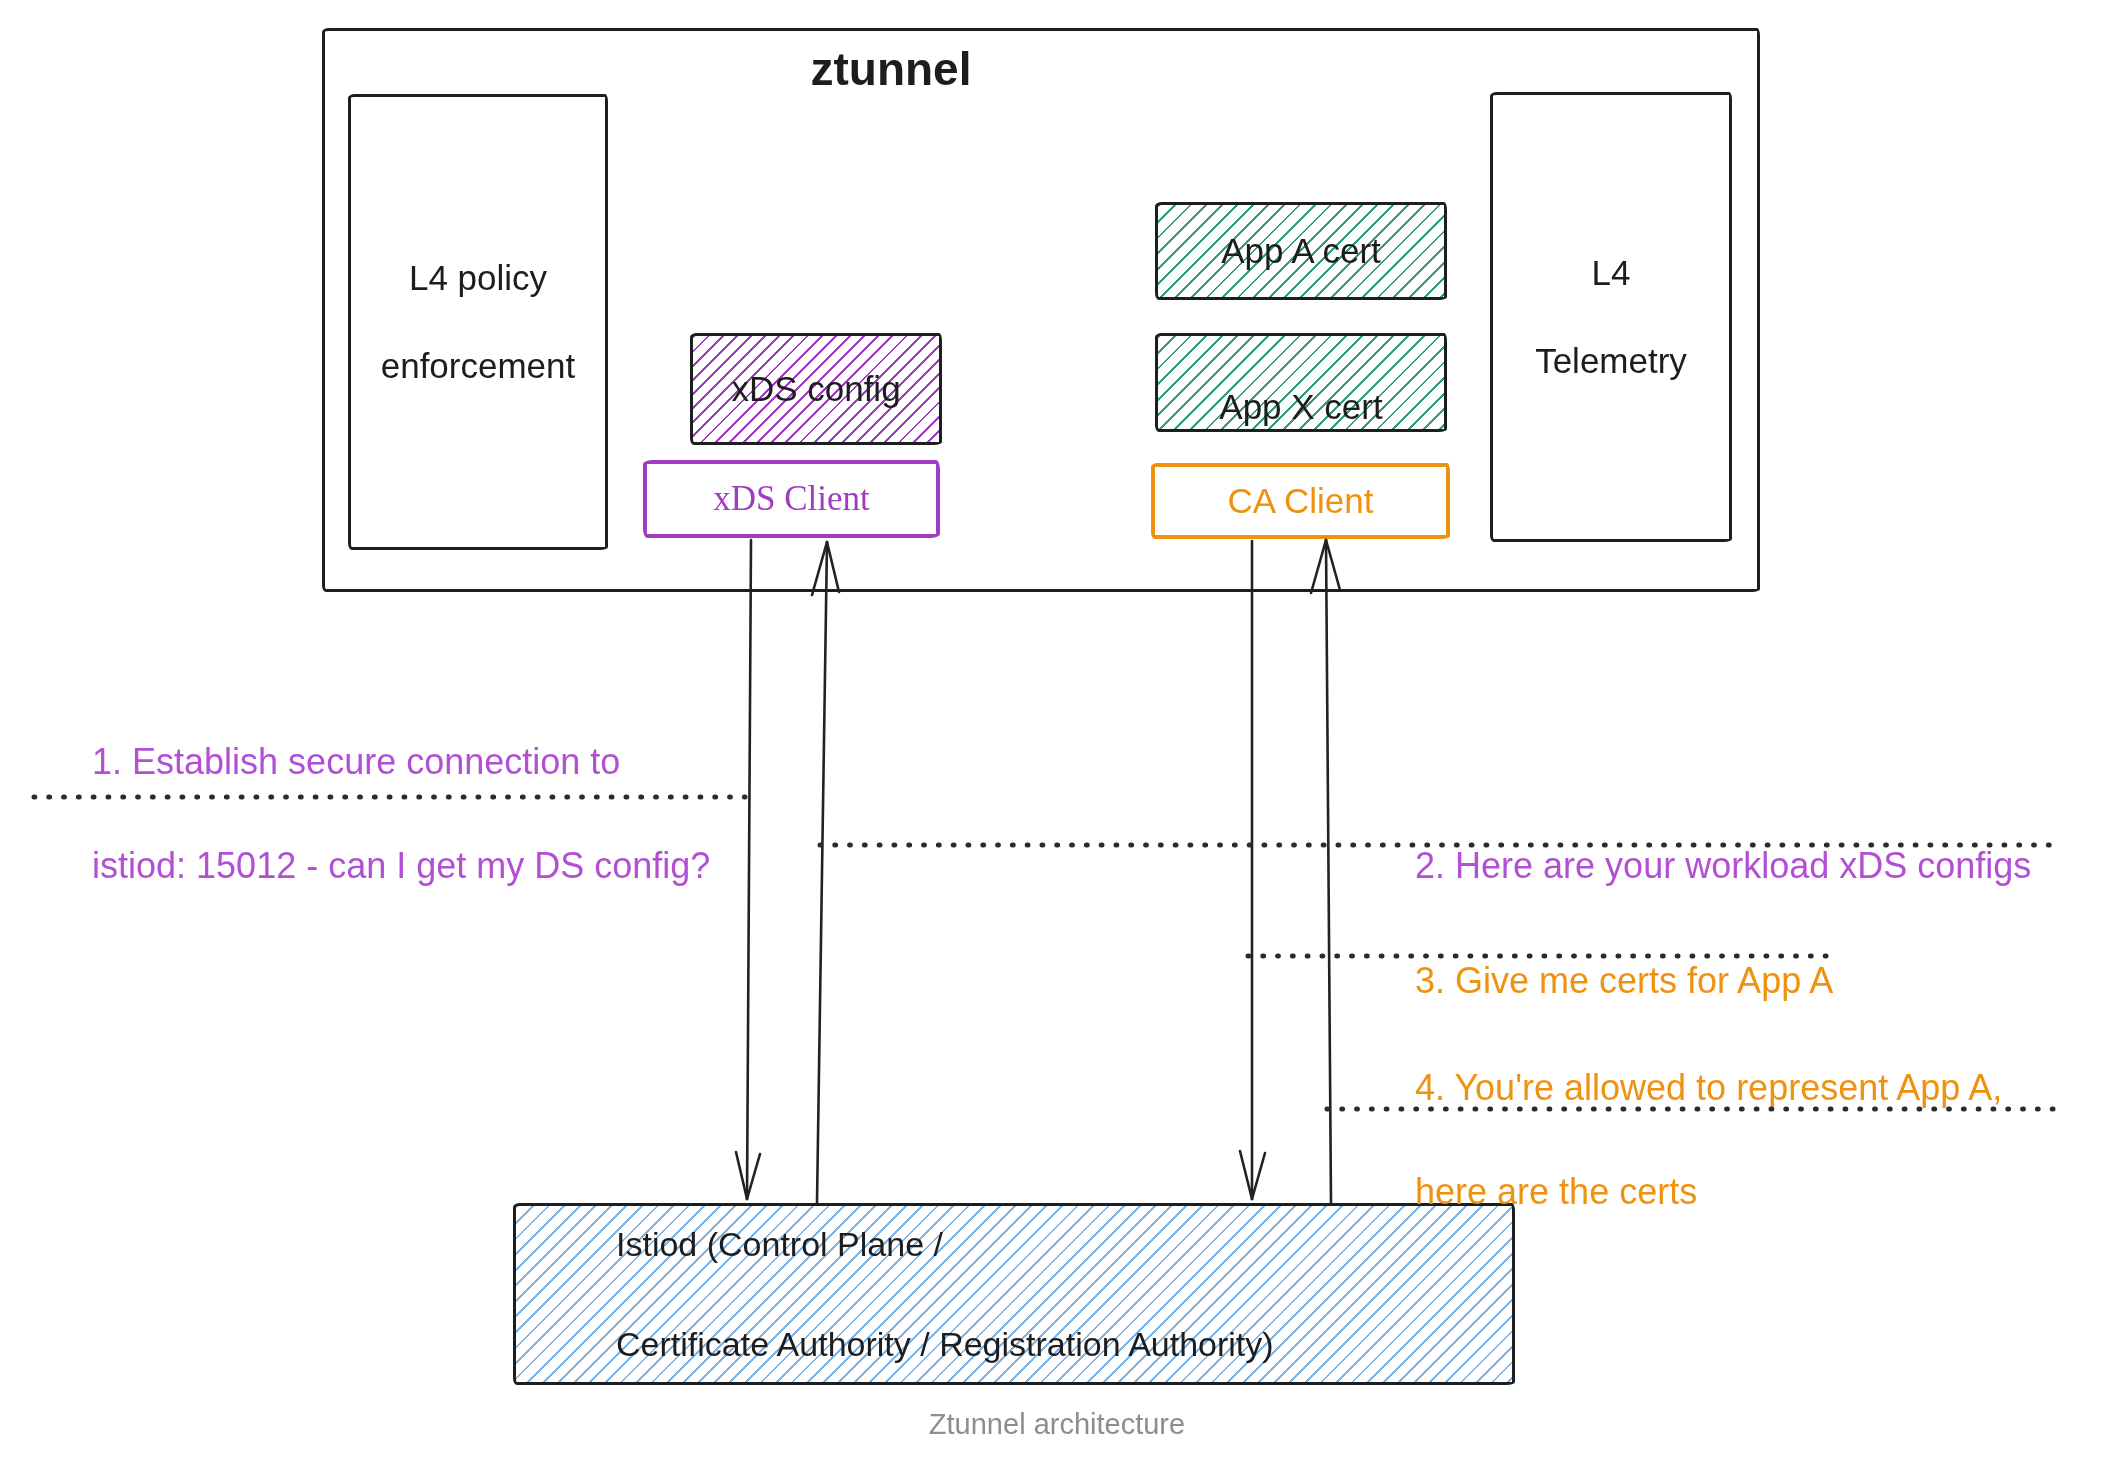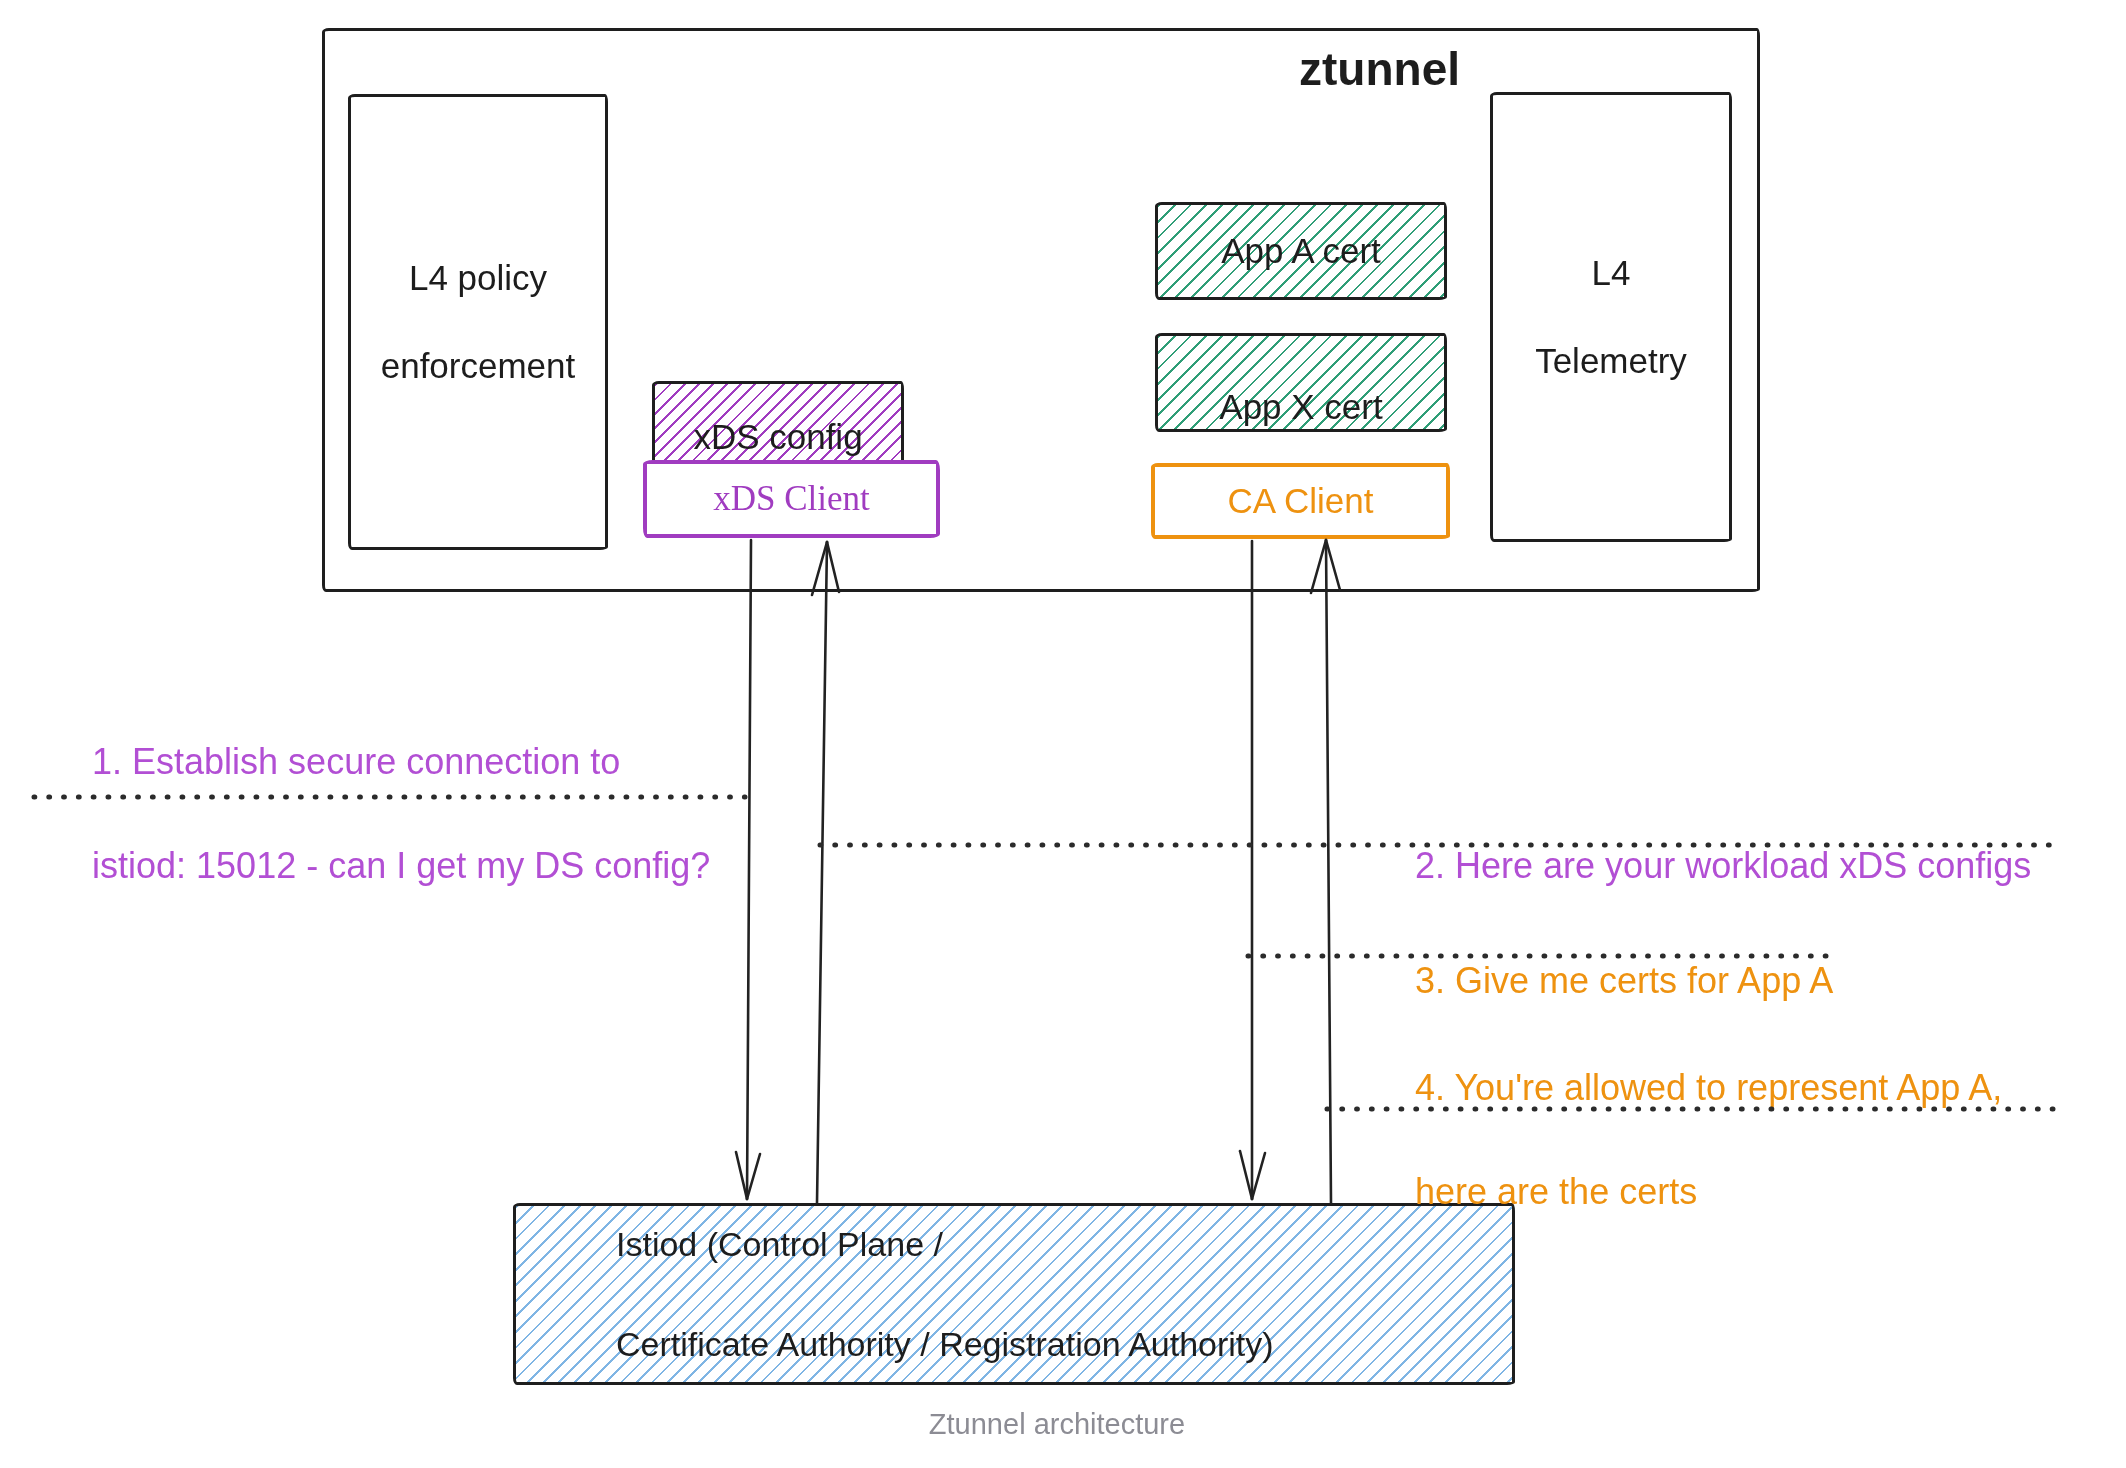--- a/index.html
+++ b/index.html
@@ -73,29 +73,29 @@
     stroke-linecap:round;stroke-dasharray:0.8 14;
   }
 </style>
 </head>
 <body>
 
 <div id="canvas">
 
   <div class="abs box" style="left:322px;top:28px;width:1438px;height:564px;background:transparent;"></div>
 
-  <div id="title" class="abs" style="left:322px;top:42px;width:1138px;text-align:right;">ztunnel</div>
+  <div id="title" class="abs" style="left:322px;top:42px;width:1138px;">ztunnel</div>
 
   <div class="abs box" style="left:348px;top:94px;width:260px;height:456px;">
     <div class="label"><span>L4 policy</span><br>
       <span>enforcement</span>
     </div>
   </div>
 
-  <div class="abs box hatch-purple" style="left:652px;top:333px;width:252px;height:112px;margin-top:48px;">
+  <div class="abs box hatch-purple" style="left:690px;top:333px;width:252px;height:112px;">
     <div class="label">xDS config</div>
   </div>
 
   <div class="abs box hatch-teal" style="left:1155px;top:202px;width:292px;height:98px;">
     <div class="label">App A cert</div>
   </div>
 
   <div class="abs box hatch-teal" style="left:1155px;top:333px;width:292px;height:99px;align-items:flex-end;">
     <div class="label">App X cert</div>
   </div>

